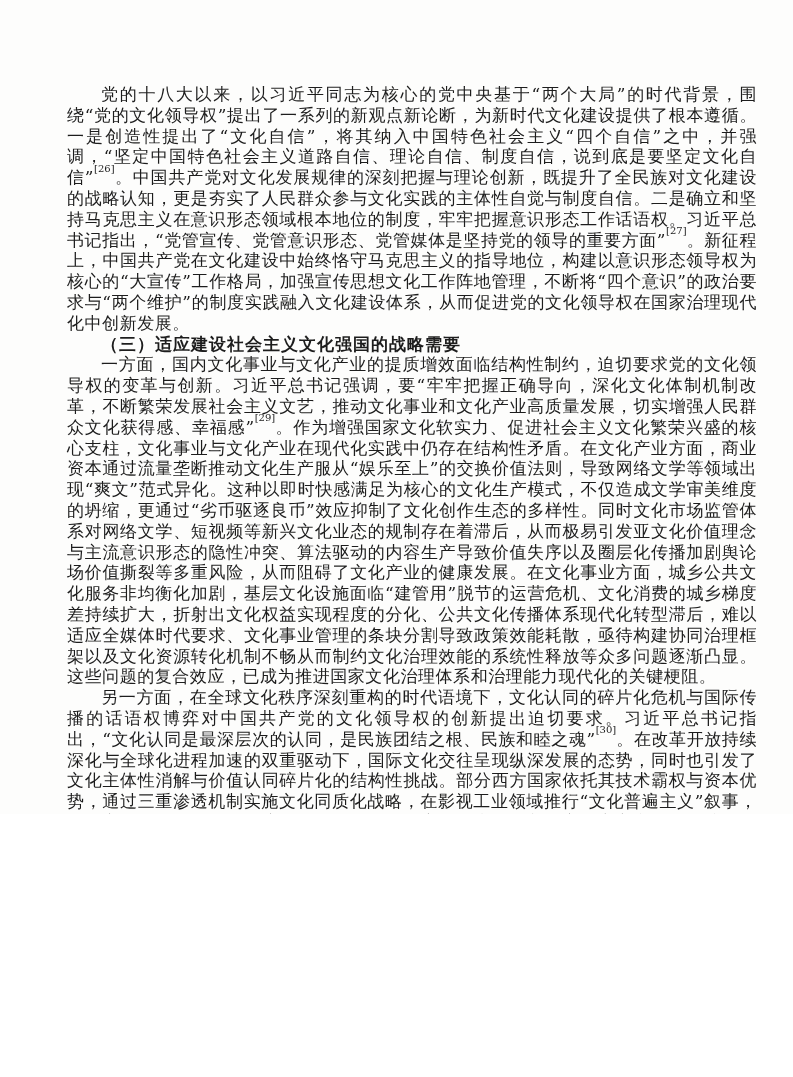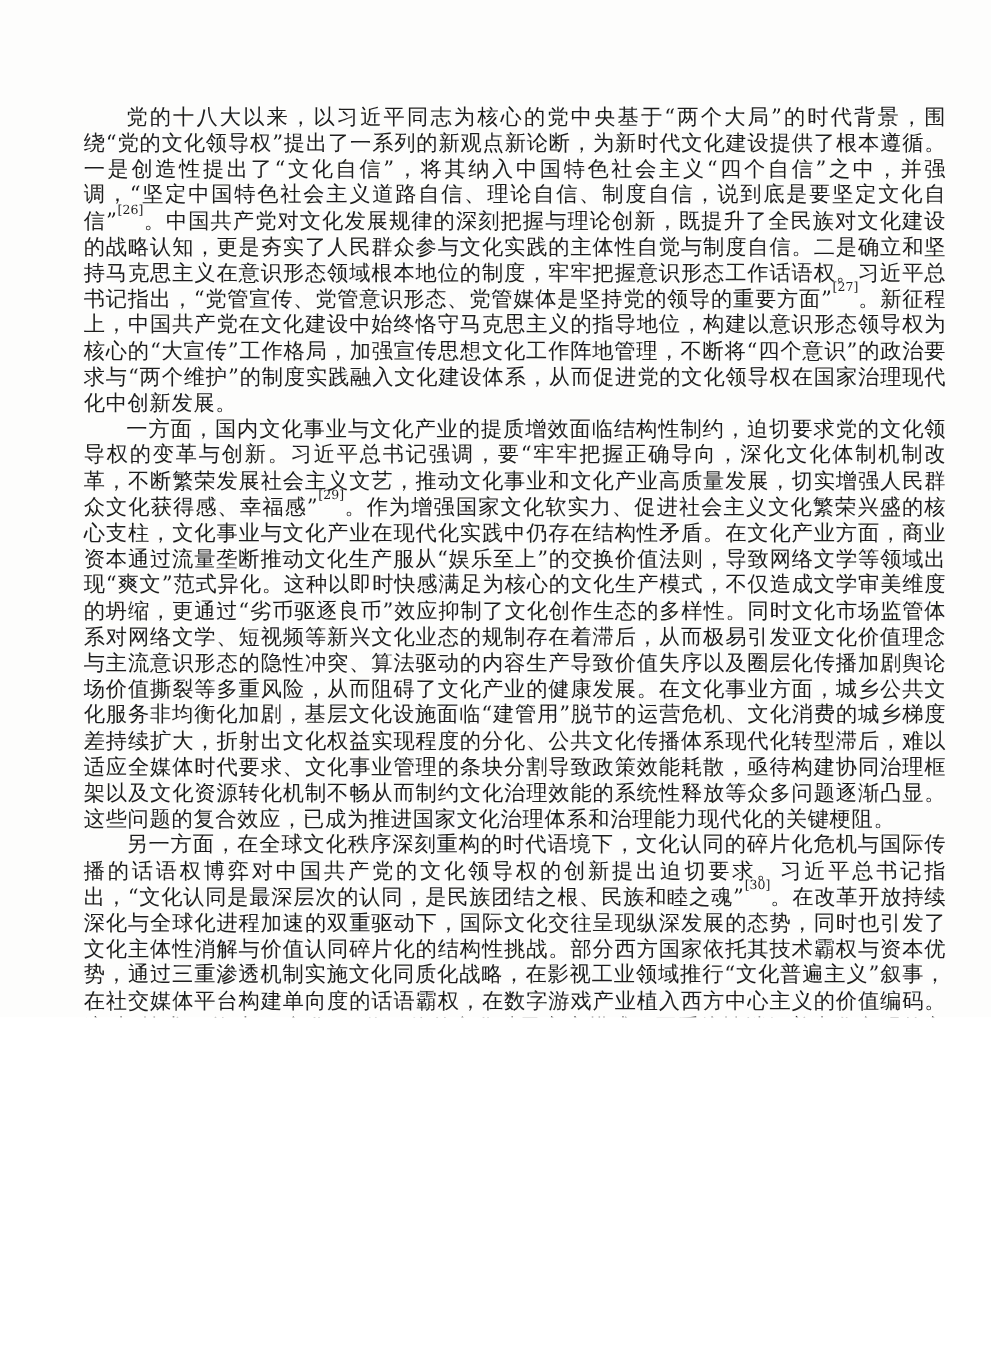--- a/index.html
+++ b/index.html
@@ -54,17 +54,18 @@
     letter-spacing: 1px;
     font-family: "DejaVu Serif", "Liberation Serif", serif;
   }
 </style>
 </head>
 <body>
 
 <div class="page">
   <div class="text-block" id="doc-body">
       <p class="para">党的十八大以来，以习近平同志为核心的党中央基于“两个大局”的时代背景，围绕“党的文化领导权”提出了一系列的新观点新论断，为新时代文化建设提供了根本遵循。一是创造性提出了“文化自信”，将其纳入中国特色社会主义“四个自信”之中，并强调，“坚定中国特色社会主义道路自信、理论自信、制度自信，说到底是要坚定文化自信”<sup class="citation">[26]</sup>。中国共产党对文化发展规律的深刻把握与理论创新，既提升了全民族对文化建设的战略认知，更是夯实了人民群众参与文化实践的主体性自觉与制度自信。二是确立和坚持马克思主义在意识形态领域根本地位的制度，牢牢把握意识形态工作话语权。习近平总书记指出，“党管宣传、党管意识形态、党管媒体是坚持党的领导的重要方面”<sup class="citation">[27]</sup>。新征程上，中国共产党在文化建设中始终恪守马克思主义的指导地位，构建以意识形态领导权为核心的“大宣传”工作格局，加强宣传思想文化工作阵地管理，不断将“四个意识”的政治要求与“两个维护”的制度实践融入文化建设体系，从而促进党的文化领导权在国家治理现代化中创新发展。</p>
+      <p class="heading">（三）适应建设社会主义文化强国的战略需要</p>
       <p class="para">一方面，国内文化事业与文化产业的提质增效面临结构性制约，迫切要求党的文化领导权的变革与创新。习近平总书记强调，要“牢牢把握正确导向，深化文化体制机制改革，不断繁荣发展社会主义文艺，推动文化事业和文化产业高质量发展，切实增强人民群众文化获得感、幸福感”<sup class="citation">[29]</sup>。作为增强国家文化软实力、促进社会主义文化繁荣兴盛的核心支柱，文化事业与文化产业在现代化实践中仍存在结构性矛盾。在文化产业方面，商业资本通过流量垄断推动文化生产服从“娱乐至上”的交换价值法则，导致网络文学等领域出现“爽文”范式异化。这种以即时快感满足为核心的文化生产模式，不仅造成文学审美维度的坍缩，更通过“劣币驱逐良币”效应抑制了文化创作生态的多样性。同时文化市场监管体系对网络文学、短视频等新兴文化业态的规制存在着滞后，从而极易引发亚文化价值理念与主流意识形态的隐性冲突、算法驱动的内容生产导致价值失序以及圈层化传播加剧舆论场价值撕裂等多重风险，从而阻碍了文化产业的健康发展。在文化事业方面，城乡公共文化服务非均衡化加剧，基层文化设施面临“建管用”脱节的运营危机、文化消费的城乡梯度差持续扩大，折射出文化权益实现程度的分化、公共文化传播体系现代化转型滞后，难以适应全媒体时代要求、文化事业管理的条块分割导致政策效能耗散，亟待构建协同治理框架以及文化资源转化机制不畅从而制约文化治理效能的系统性释放等众多问题逐渐凸显。这些问题的复合效应，已成为推进国家文化治理体系和治理能力现代化的关键梗阻。</p>
       <p class="para">另一方面，在全球文化秩序深刻重构的时代语境下，文化认同的碎片化危机与国际传播的话语权博弈对中国共产党的文化领导权的创新提出迫切要求。习近平总书记指出，“文化认同是最深层次的认同，是民族团结之根、民族和睦之魂”<sup class="citation">[30]</sup>。在改革开放持续深化与全球化进程加速的双重驱动下，国际文化交往呈现纵深发展的态势，同时也引发了文化主体性消解与价值认同碎片化的结构性挑战。部分西方国家依托其技术霸权与资本优势，通过三重渗透机制实施文化同质化战略，在影视工业领域推行“文化普遍主义”叙事，在社交媒体平台构建单向度的话语霸权，在数字游戏产业植入西方中心主义的价值编码。这种“技术 – 资本 – 文化”三位一体的文化殖民主义模式，正系统性消解着中华文明的主体性，导致中华文化在代际传承、价值认同与话语表达等维度面临着边缘化的危机。同时在互联网空间中西方不良社会思潮的暗流涌动，持续冲击和瓦解着人们的价值观</p>
     </div>
   <div class="page-number">· 48 ·</div>
 </div>
 
 </body></html>

